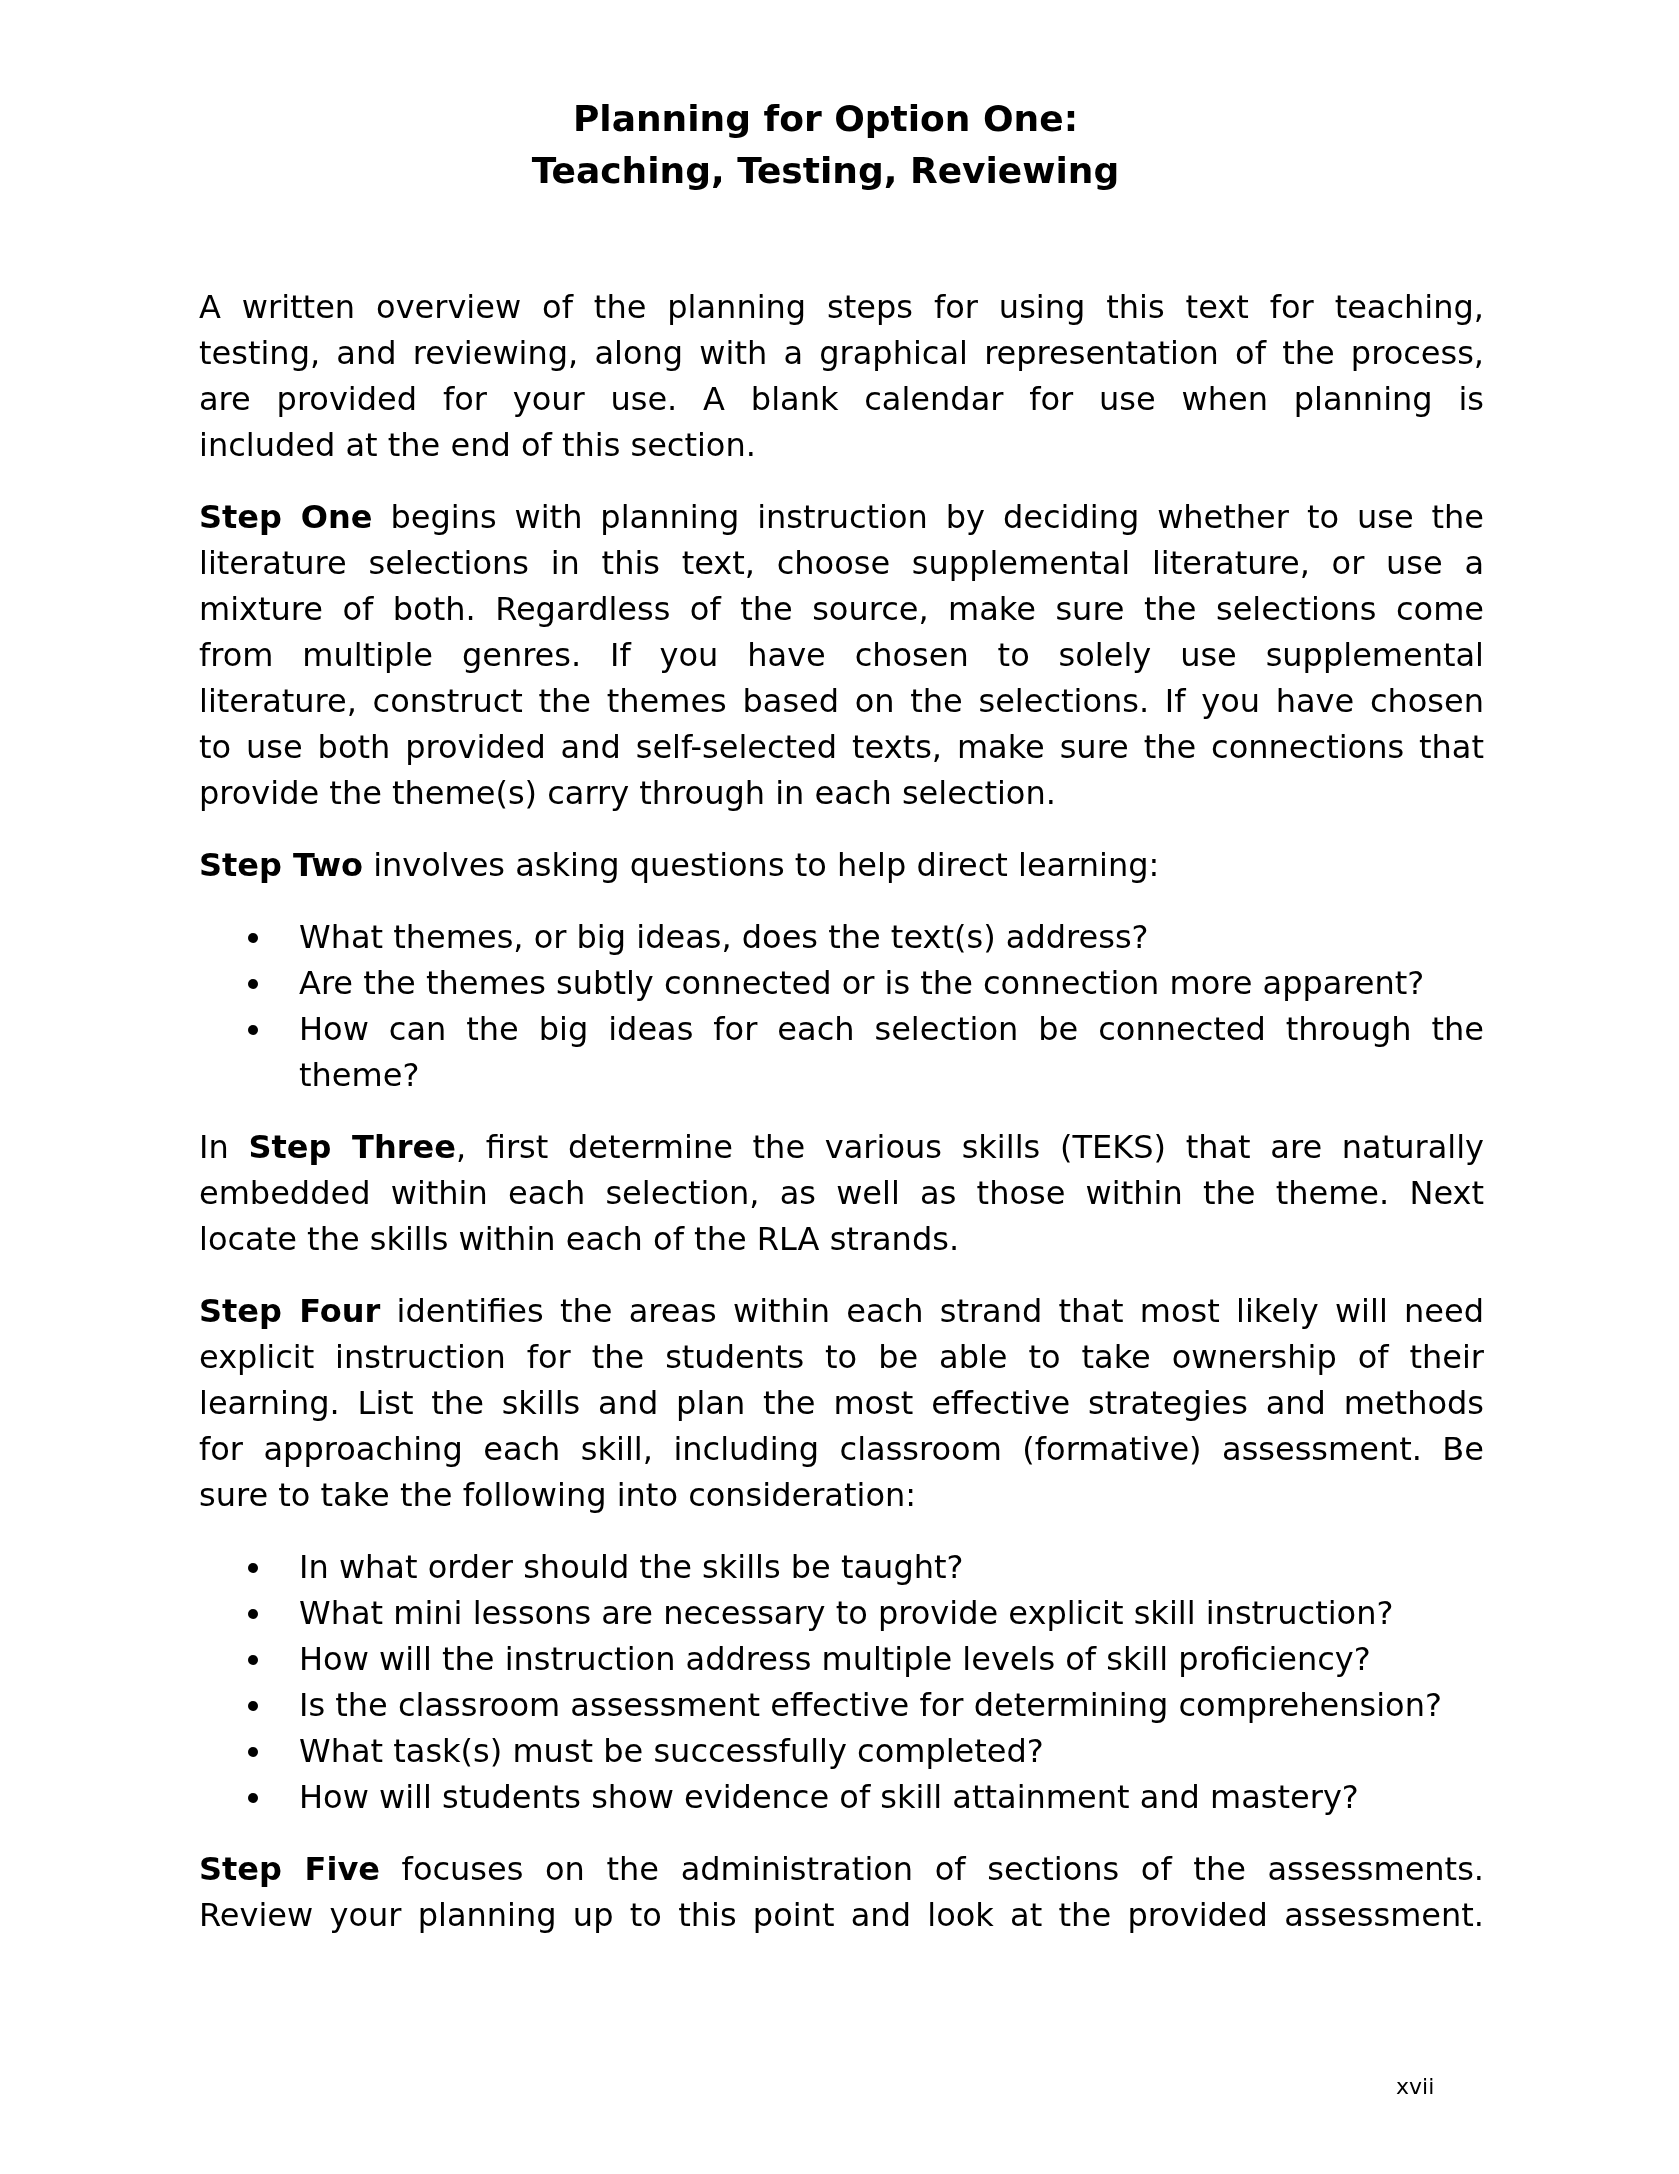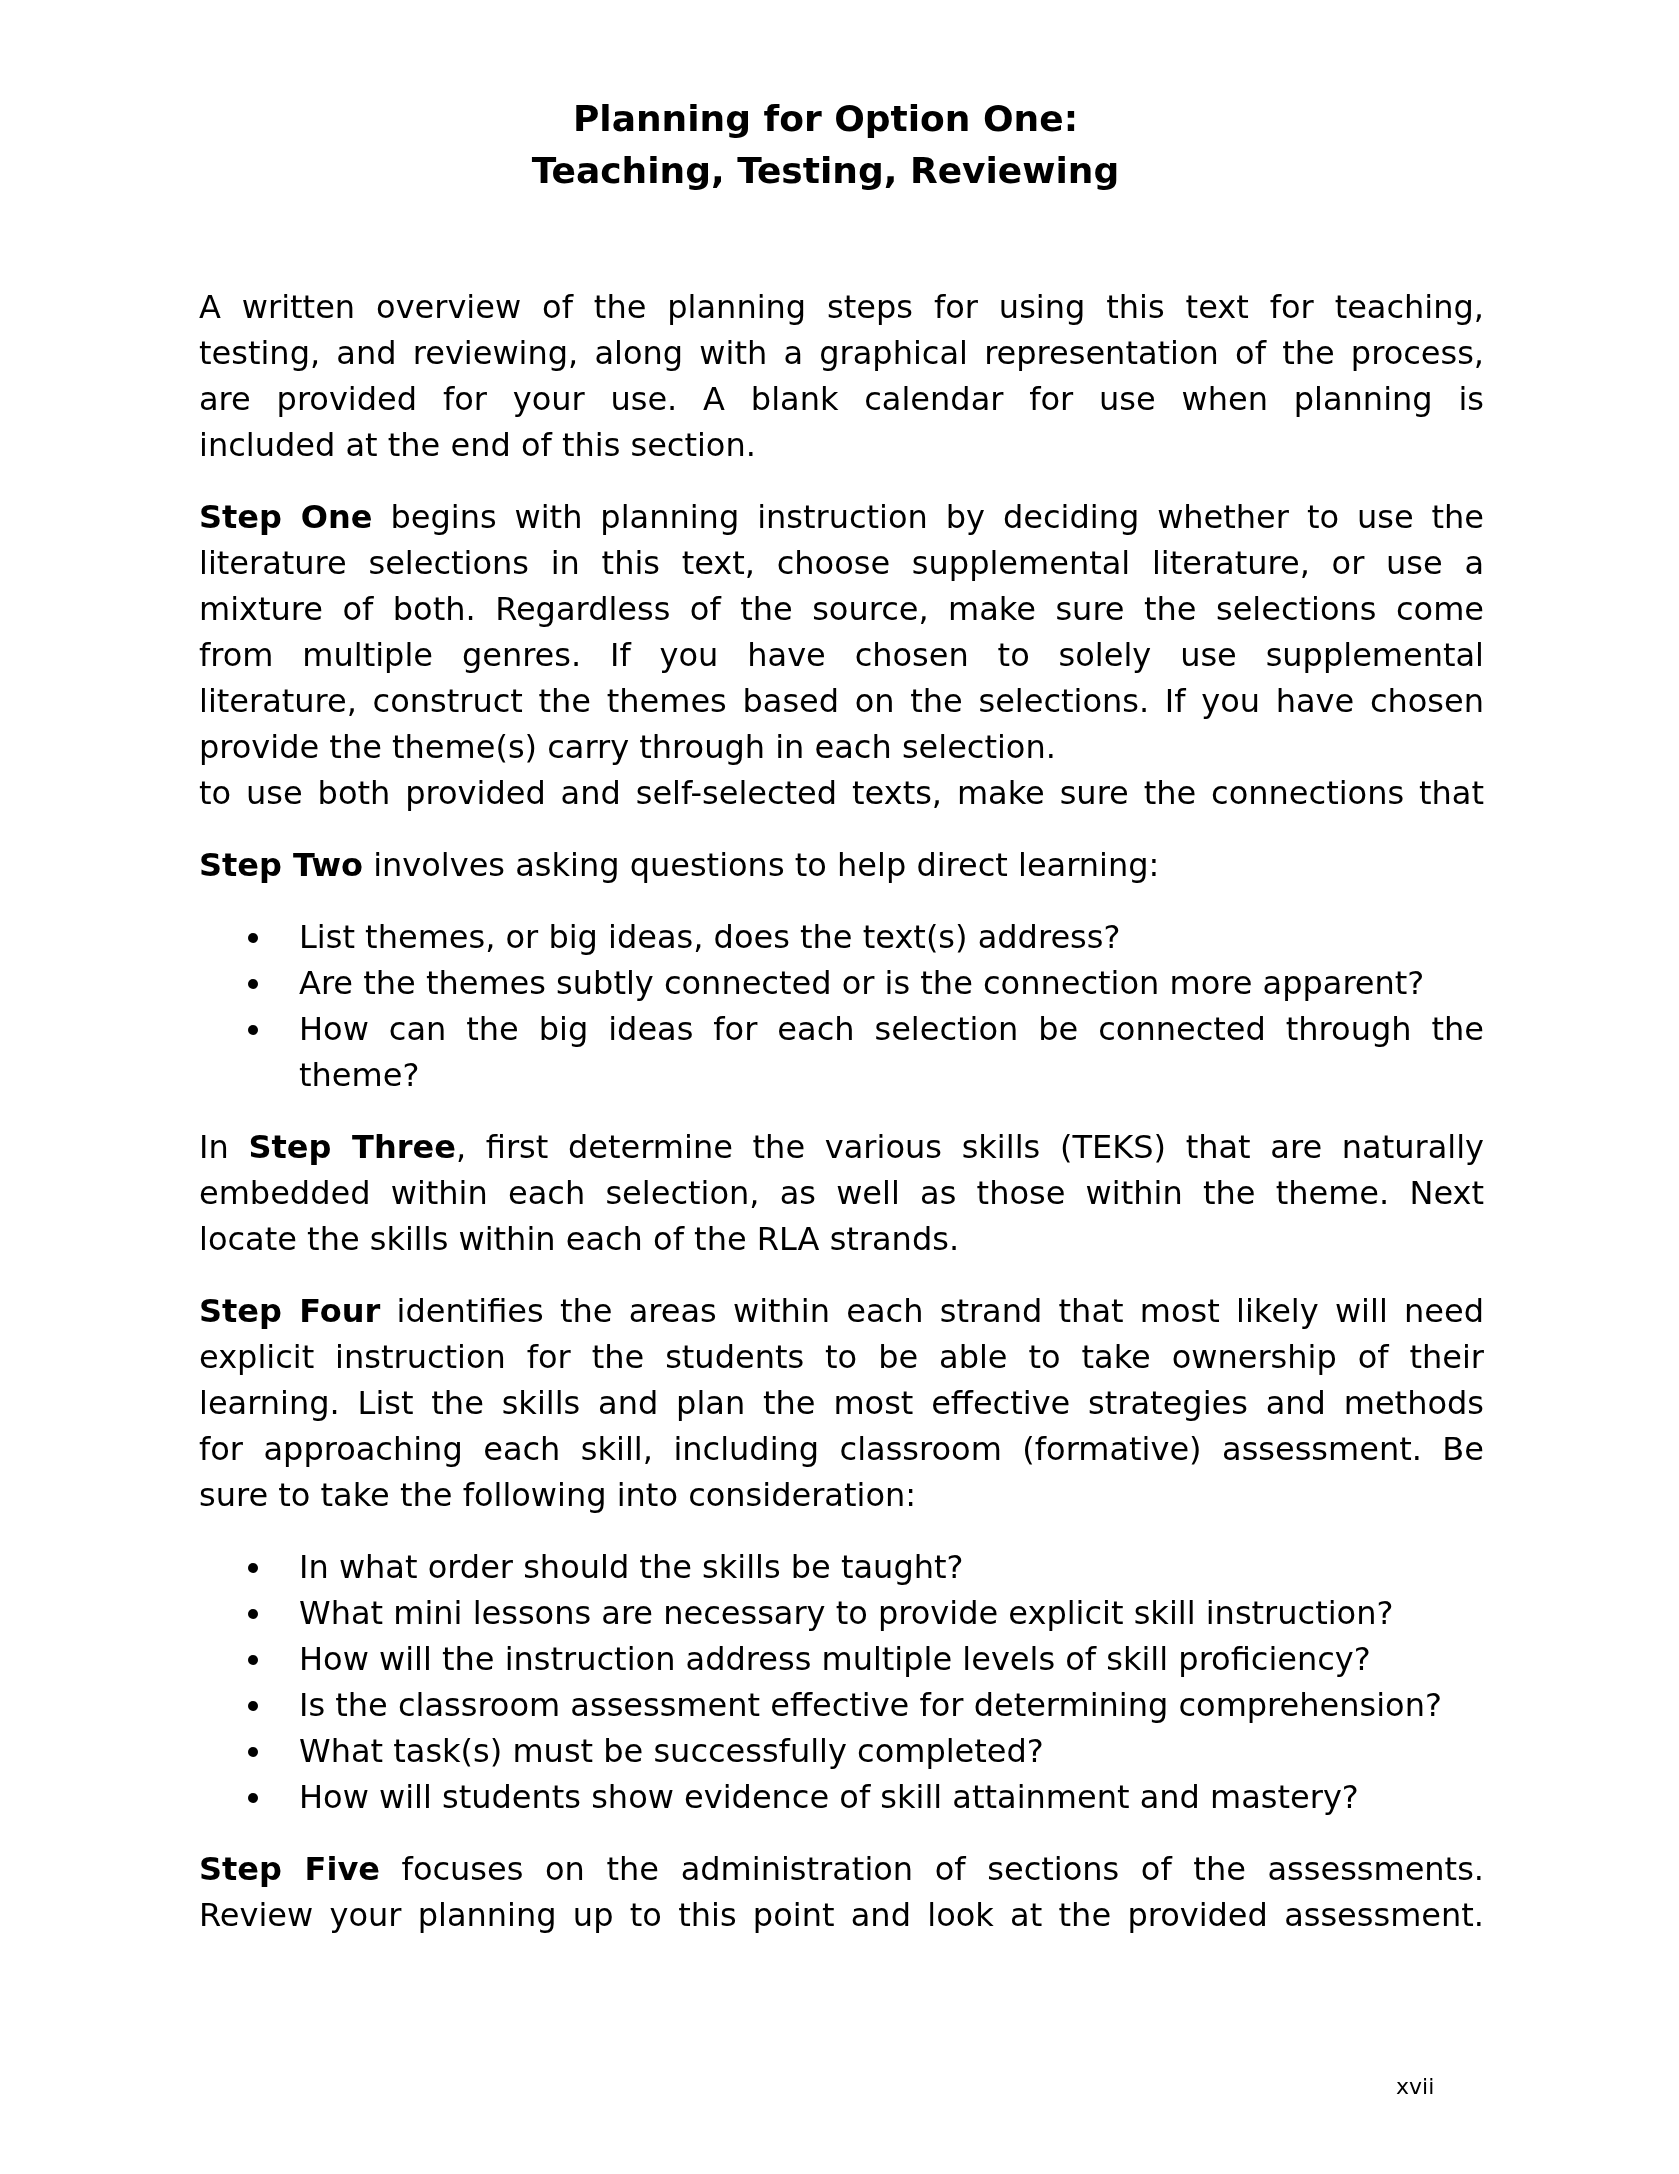--- a/index.html
+++ b/index.html
@@ -36,32 +36,32 @@
     <span class="ln">are provided for your use. A blank calendar for use when planning is</span>
     <span class="ln last">included at the end of this section.</span>
   </div>
 
   <div class="para">
     <span class="ln"><span class="b">Step One</span><span> begins with planning instruction by deciding whether to use the</span></span>
     <span class="ln">literature selections in this text, choose supplemental literature, or use a</span>
     <span class="ln">mixture of both. Regardless of the source, make sure the selections come</span>
     <span class="ln">from multiple genres. If you have chosen to solely use supplemental</span>
     <span class="ln">literature, construct the themes based on the selections. If you have chosen</span>
+    <span class="ln">to use both provided and self-selected texts, make sure the connections that</span>
     <span class="ln last">provide the theme(s) carry through in each selection.</span>
-    <span class="ln">to use both provided and self-selected texts, make sure the connections that</span>
   </div>
 
   <div class="para">
     <span class="ln last"><span class="b">Step Two</span><span> involves asking questions to help direct learning:</span></span>
   </div>
 
   <ul class="blist">
     <li class="bitem">
       <span class="dot"></span>
-      <span class="ln last">List themes, or big ideas, does the text(s) address?</span>
+      <span class="ln last">What themes, or big ideas, does the text(s) address?</span>
     </li>
     <li class="bitem">
       <span class="dot"></span>
       <span class="ln last">Are the themes subtly connected or is the connection more apparent?</span>
     </li>
     <li class="bitem">
       <span class="dot"></span>
       <span class="ln">How can the big ideas for each selection be connected through the</span>
       <span class="ln last">theme?</span>
     </li>

